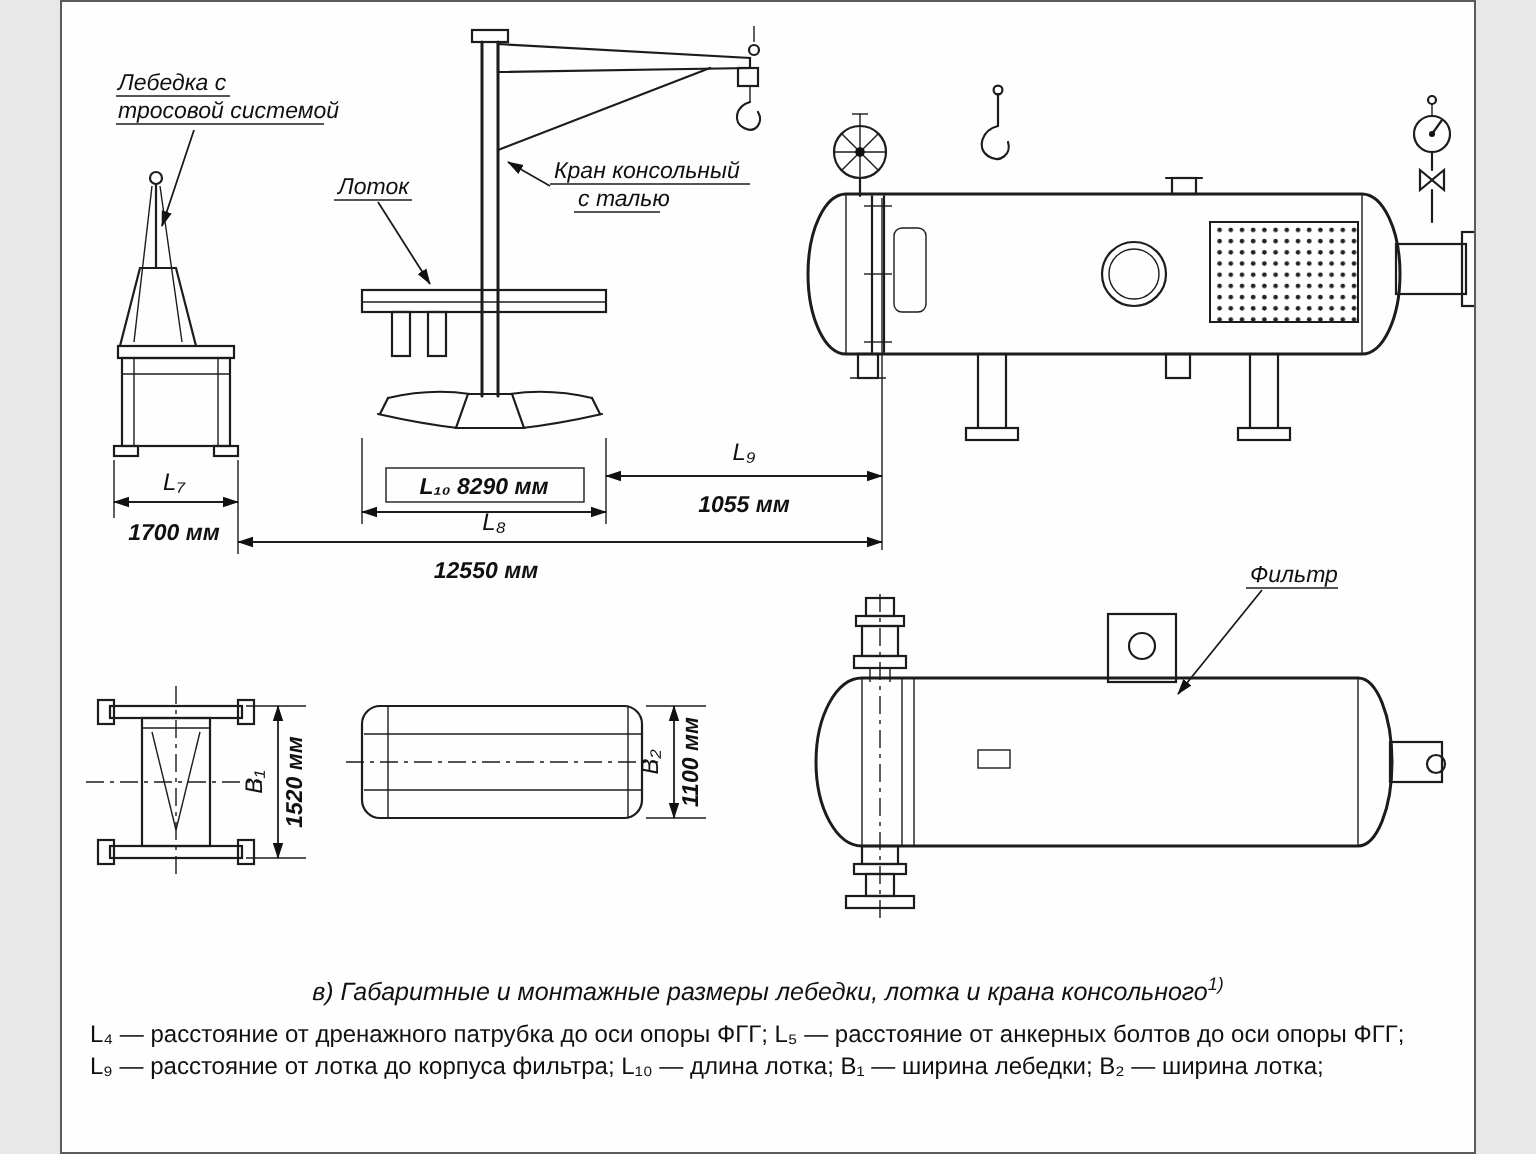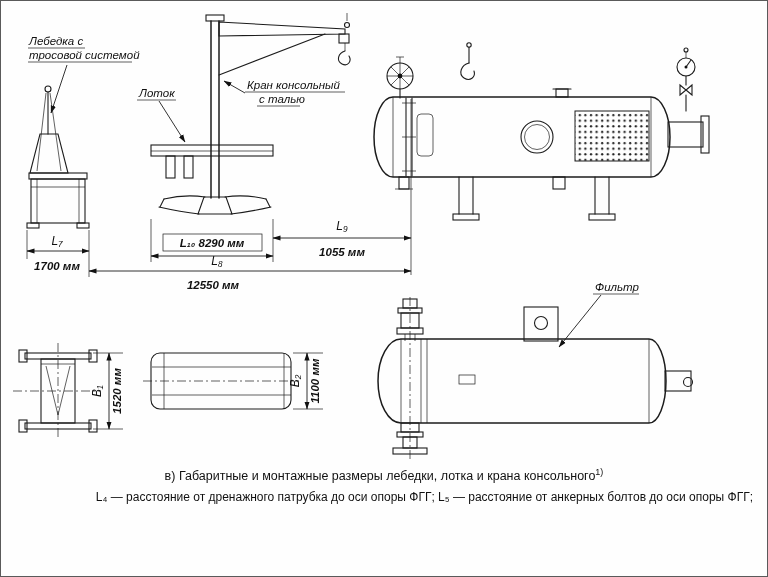--- a/index.html
+++ b/index.html
@@ -1,33 +1,33 @@
 <!DOCTYPE html>
 <html><head>
 <meta charset="utf-8">
 <style>
   html,body{margin:0;padding:0;background:#e8e8e8;}
   .page{
-    width:768px;height:577px;margin:0 auto;background:#fefefe;
+    width:708px;height:577px;margin:0 auto;background:#fefefe;
     border:1px solid #5a5a5a;box-sizing:border-box;overflow:hidden;
     font-family:"Liberation Sans","DejaVu Sans",sans-serif;color:#111;
   }
   svg{display:block;}
   .s{stroke:#1c1c1c;fill:none;stroke-width:1.1;stroke-linecap:round;}
   .s2{stroke:#1c1c1c;fill:none;stroke-width:1.5;stroke-linecap:round;}
   .thin{stroke:#1c1c1c;fill:none;stroke-width:0.7;}
   .dim{stroke:#1c1c1c;fill:none;stroke-width:0.9;}
   .cl{stroke:#1c1c1c;fill:none;stroke-width:0.7;stroke-dasharray:9 3 2 3;}
   svg text{font-family:"Liberation Sans","DejaVu Sans",sans-serif;fill:#101010;}
   .lab{font-size:11.5px;font-style:italic;}
   .dn{font-size:12px;font-style:italic;}
   .dt{font-size:11.5px;font-style:italic;font-weight:bold;}
-  .caption{text-align:center;font-size:12.5px;margin-top:4px;}
+  .caption{text-align:center;font-size:12.5px;margin-top:24px;font-style:italic;}
   .caption sup{font-size:9px;}
-  .legend{margin-top:7px;font-size:12px;line-height:15.5px;text-align:right;padding:0 14px;}
+  .legend{margin-top:7px;font-size:12px;line-height:15.5px;text-align:left;padding:0 14px;}
 </style>
 </head>
 <body>
 
 <div class="page">
 
 <svg viewBox="0 0 768 462" width="768" height="462">
   <defs>
     <marker id="arr" viewBox="0 0 8 6" markerWidth="8" markerHeight="6" refX="7.5" refY="3" orient="auto-start-reverse" markerUnits="userSpaceOnUse">
       <path d="M0,0.4 L8,3 L0,5.6 Z" fill="#111"></path>
@@ -249,15 +249,16 @@
     </g>
   </g>
 </svg>
 
 <div class="caption">
   <span>в) Габаритные и монтажные размеры лебедки, лотка и крана консольного</span><sup>1)</sup>
 </div>
 
 <div class="legend">
   <div>L₄ — расстояние от дренажного патрубка до оси опоры ФГГ; L₅ — расстояние от анкерных болтов до оси опоры ФГГ;</div>
+  <div>L₉ — расстояние от лотка до корпуса фильтра; L₁₀ — длина лотка; B₁ — ширина лебедки; B₂ — ширина лотка;</div>
 </div>
 
 </div>
 
 </body></html>

